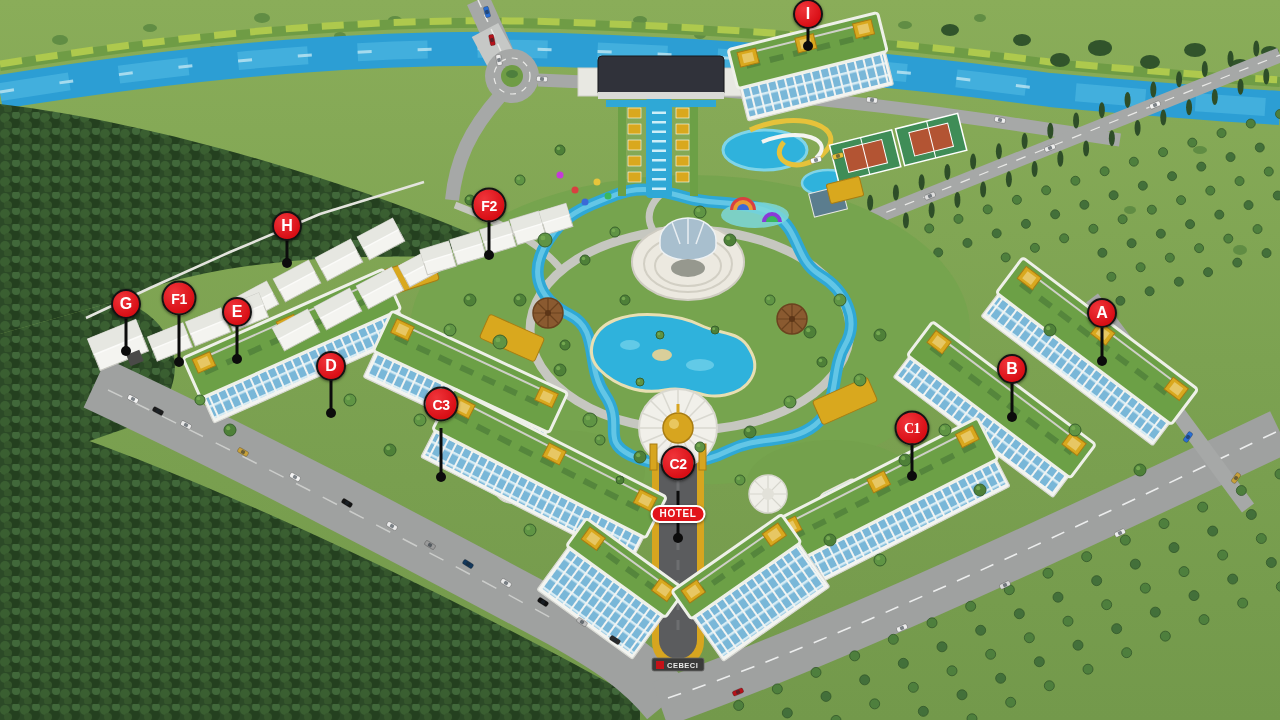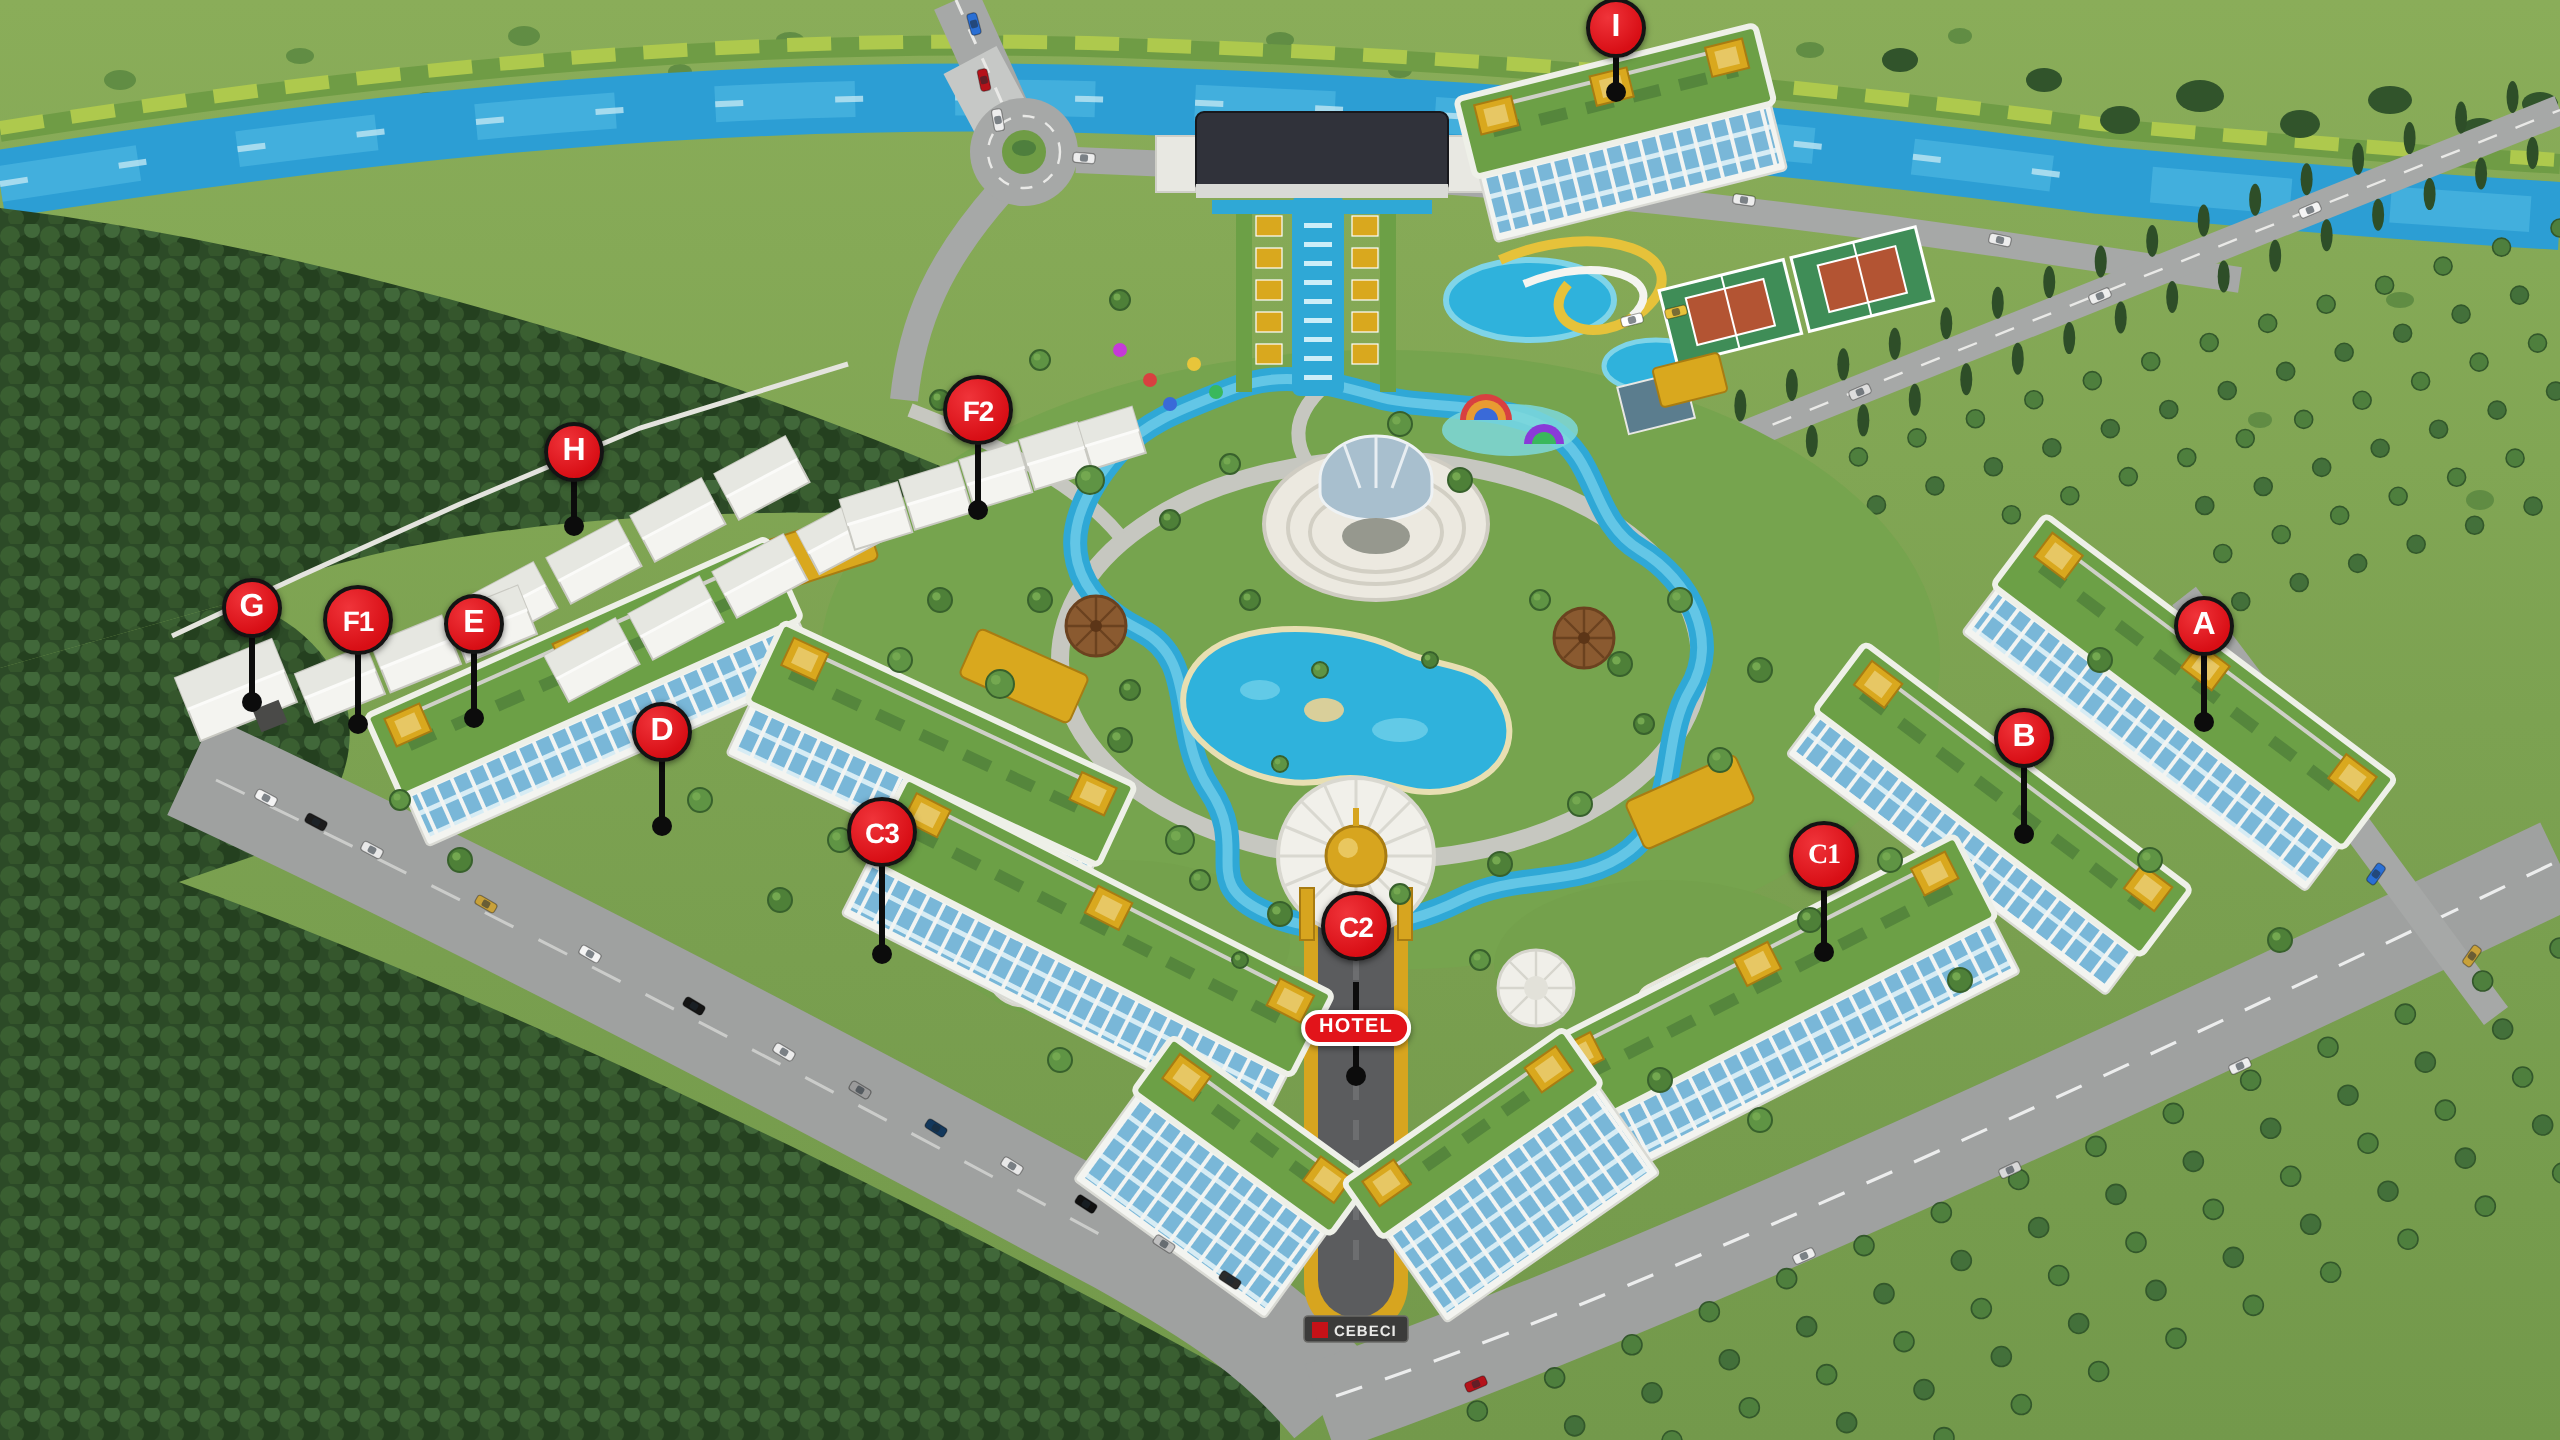--- a/index.html
+++ b/index.html
@@ -842,30 +842,30 @@
       <div class="marker-circle" style="left: 1012px; top: 369px;">B</div>
       <div class="marker-stem" style="left: 912px; top: 428px; height: 48px;"></div>
       <div class="marker-dot" style="left: 912px; top: 476px;"></div>
       <div class="marker-circle two" style="left: 912px; top: 428px; font-family: Liberation Serif, serif;">C1</div>
       <div class="marker-stem" style="left: 678px; top: 491px; height: 47px;"></div>
       <div class="marker-dot" style="left: 678px; top: 538px;"></div>
       <div class="hotel-badge" style="left: 678px; top: 505px;">HOTEL</div>
       <div class="marker-circle two" style="left: 678px; top: 463px;">C2</div>
       <div class="marker-stem" style="left: 441px; top: 428px; height: 49px;"></div>
       <div class="marker-dot" style="left: 441px; top: 477px;"></div>
-      <div class="marker-circle two" style="left: 441px; top: 416px;">C3</div>
+      <div class="marker-circle two" style="left: 441px; top: 404px;">C3</div>
       <div class="marker-stem" style="left: 331px; top: 366px; height: 47px;"></div>
       <div class="marker-dot" style="left: 331px; top: 413px;"></div>
       <div class="marker-circle" style="left: 331px; top: 366px;">D</div>
       <div class="marker-stem" style="left: 237px; top: 312px; height: 47px;"></div>
       <div class="marker-dot" style="left: 237px; top: 359px;"></div>
       <div class="marker-circle" style="left: 237px; top: 312px;">E</div>
       <div class="marker-stem" style="left: 179px; top: 314px; height: 48px;"></div>
       <div class="marker-dot" style="left: 179px; top: 362px;"></div>
-      <div class="marker-circle two" style="left: 179px; top: 310px;">F1</div>
+      <div class="marker-circle two" style="left: 179px; top: 298px;">F1</div>
       <div class="marker-stem" style="left: 489px; top: 205px; height: 50px;"></div>
       <div class="marker-dot" style="left: 489px; top: 255px;"></div>
       <div class="marker-circle two" style="left: 489px; top: 205px;">F2</div>
       <div class="marker-stem" style="left: 126px; top: 304px; height: 47px;"></div>
       <div class="marker-dot" style="left: 126px; top: 351px;"></div>
       <div class="marker-circle" style="left: 126px; top: 304px;">G</div>
       <div class="marker-stem" style="left: 287px; top: 226px; height: 37px;"></div>
       <div class="marker-dot" style="left: 287px; top: 263px;"></div>
       <div class="marker-circle" style="left: 287px; top: 226px;">H</div>
       <div class="marker-stem" style="left: 808px; top: 14px; height: 32px;"></div>

